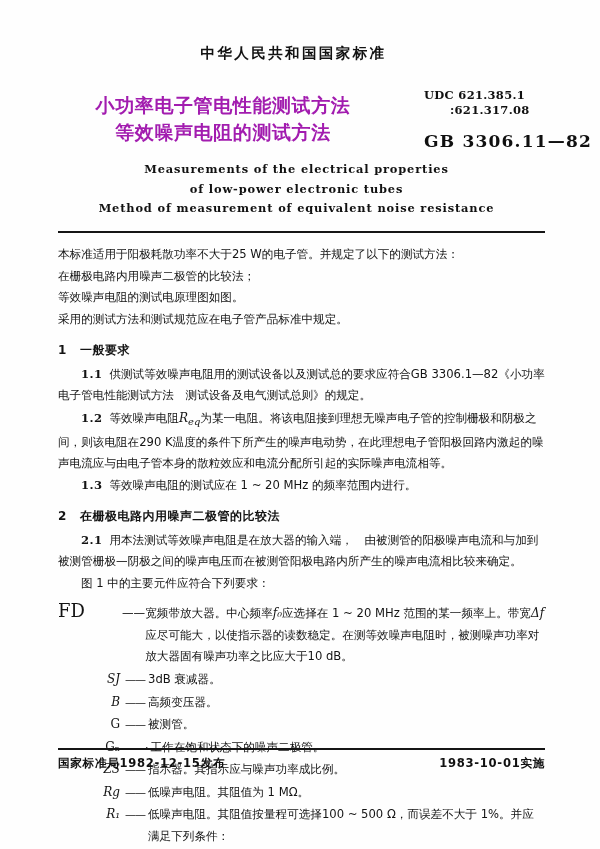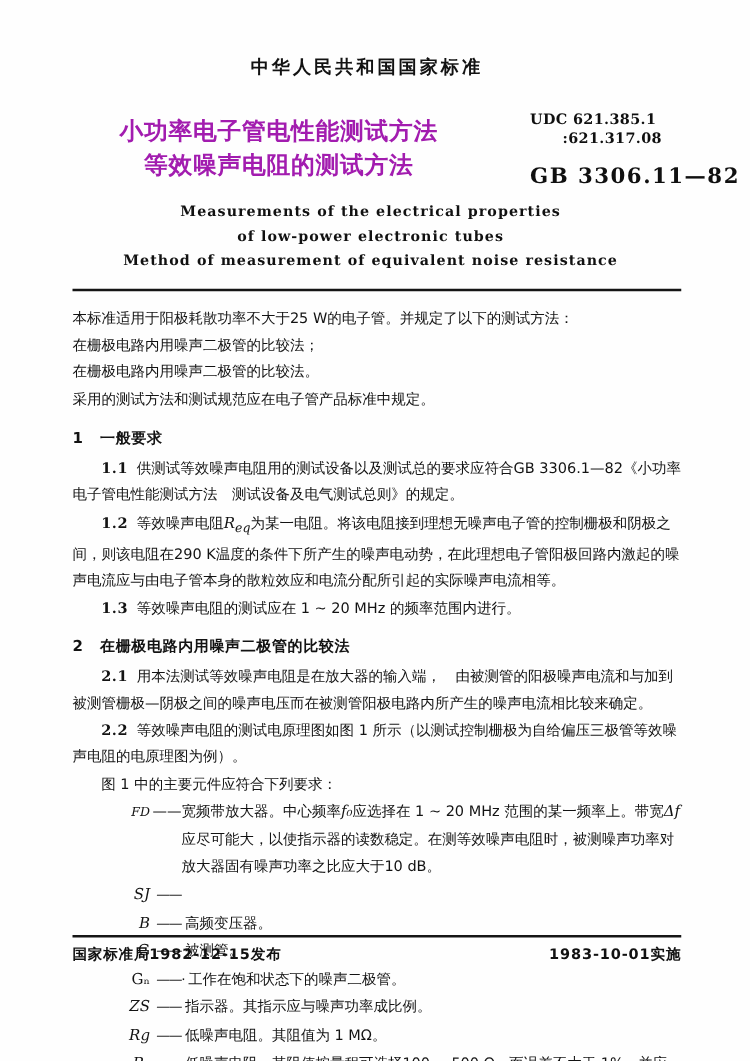--- a/index.html
+++ b/index.html
@@ -151,23 +151,23 @@
   .symrow .dash {
     white-space: nowrap;
     padding: 0 3px;
     font-size: 11px;
     letter-spacing: -1px;
   }
   .symrow .desc { flex: 1; }
 
   .fd-row { display: flex; align-items: baseline; }
   .fd-row .sym {
-    width: 62px; min-width: 62px; text-align: right;
-    font-family: "DejaVu Serif", "Liberation Serif", serif;
-    font-style: italic; font-size: 10px; padding-right: 2px;
+    width: 62px; min-width: 62px; 
+    font-family: "DejaVu Serif", "Liberation Serif", serif;
+    font-size: 18px; padding-right: 2px;
   }
 
   i.mathvar {
     font-family: "DejaVu Serif", "Liberation Serif", serif;
     font-style: italic;
     font-size: 12px;
   }
 
   
   .footer {
@@ -208,21 +208,21 @@
     <div>of low-power electronic tubes</div>
     <div>Method of measurement of equivalent noise resistance</div>
   </div>
 
   <div class="rule-top"></div>
 
   <div class="body-area">
 
     <p class="scope-line">本标准适用于阳极耗散功率不大于25 W的电子管。并规定了以下的测试方法：</p>
     <p class="scope-line">在栅极电路内用噪声二极管的比较法；</p>
-    <p class="scope-line">在栅极电路内用噪声二极管的比较法。</p>
+    <p class="scope-line">等效噪声电阻的测试电原理图如图。</p>
     <p class="scope-line">采用的测试方法和测试规范应在电子管产品标准中规定。</p>
 
     <p class="sec-head">
       <span class="num">1</span><span>一般要求</span>
     </p>
 
     <p class="numbered">
       <span class="lbl">1.1</span><span>供测试等效噪声电阻用的测试设备以及测试总的要求应符合GB 3306.1—82《小功率电子管电性能测试方法　测试设备及电气测试总则》的规定。</span>
     </p>
 
@@ -235,37 +235,35 @@
     </p>
 
     <p class="sec-head">
       <span class="num">2</span><span>在栅极电路内用噪声二极管的比较法</span>
     </p>
 
     <p class="numbered">
       <span class="lbl">2.1</span><span>用本法测试等效噪声电阻是在放大器的输入端，　由被测管的阳极噪声电流和与加到被测管栅极—阴极之间的噪声电压而在被测管阳极电路内所产生的噪声电流相比较来确定。</span>
     </p>
 
-    <p class="numbered">
-      <span class="lbl">2.2</span><span>等效噪声电阻的测试电原理图如图 1 所示（以测试控制栅极为自给偏压三极管等效噪声电阻的电原理图为例）。</span>
-    </p>
 
     <p class="sub-note">图 1 中的主要元件应符合下列要求：</p>
 
     <div class="symlist">
 
       <div class="fd-row">
         <span class="sym">FD</span>
         <span class="dash">——</span>
         <span class="desc"><span>宽频带放大器。中心频率</span><i class="mathvar">f₀</i><span>应选择在 1 ~ 20 MHz 范围的某一频率上。带宽</span><i class="mathvar">Δf</i><span>应尽可能大，以使指示器的读数稳定。在测等效噪声电阻时，被测噪声功率对放大器固有噪声功率之比应大于10 dB。</span></span>
       </div>
 
       <div class="symrow">
         <span class="sym">SJ</span>
         <span class="dash">——</span>
+        <span class="desc">3dB 衰减器。</span>
       </div>
 
       <div class="symrow">
         <span class="sym">B</span>
         <span class="dash">——</span>
         <span class="desc">高频变压器。</span>
       </div>
 
       <div class="symrow">
         <span class="sym upright">G</span>

